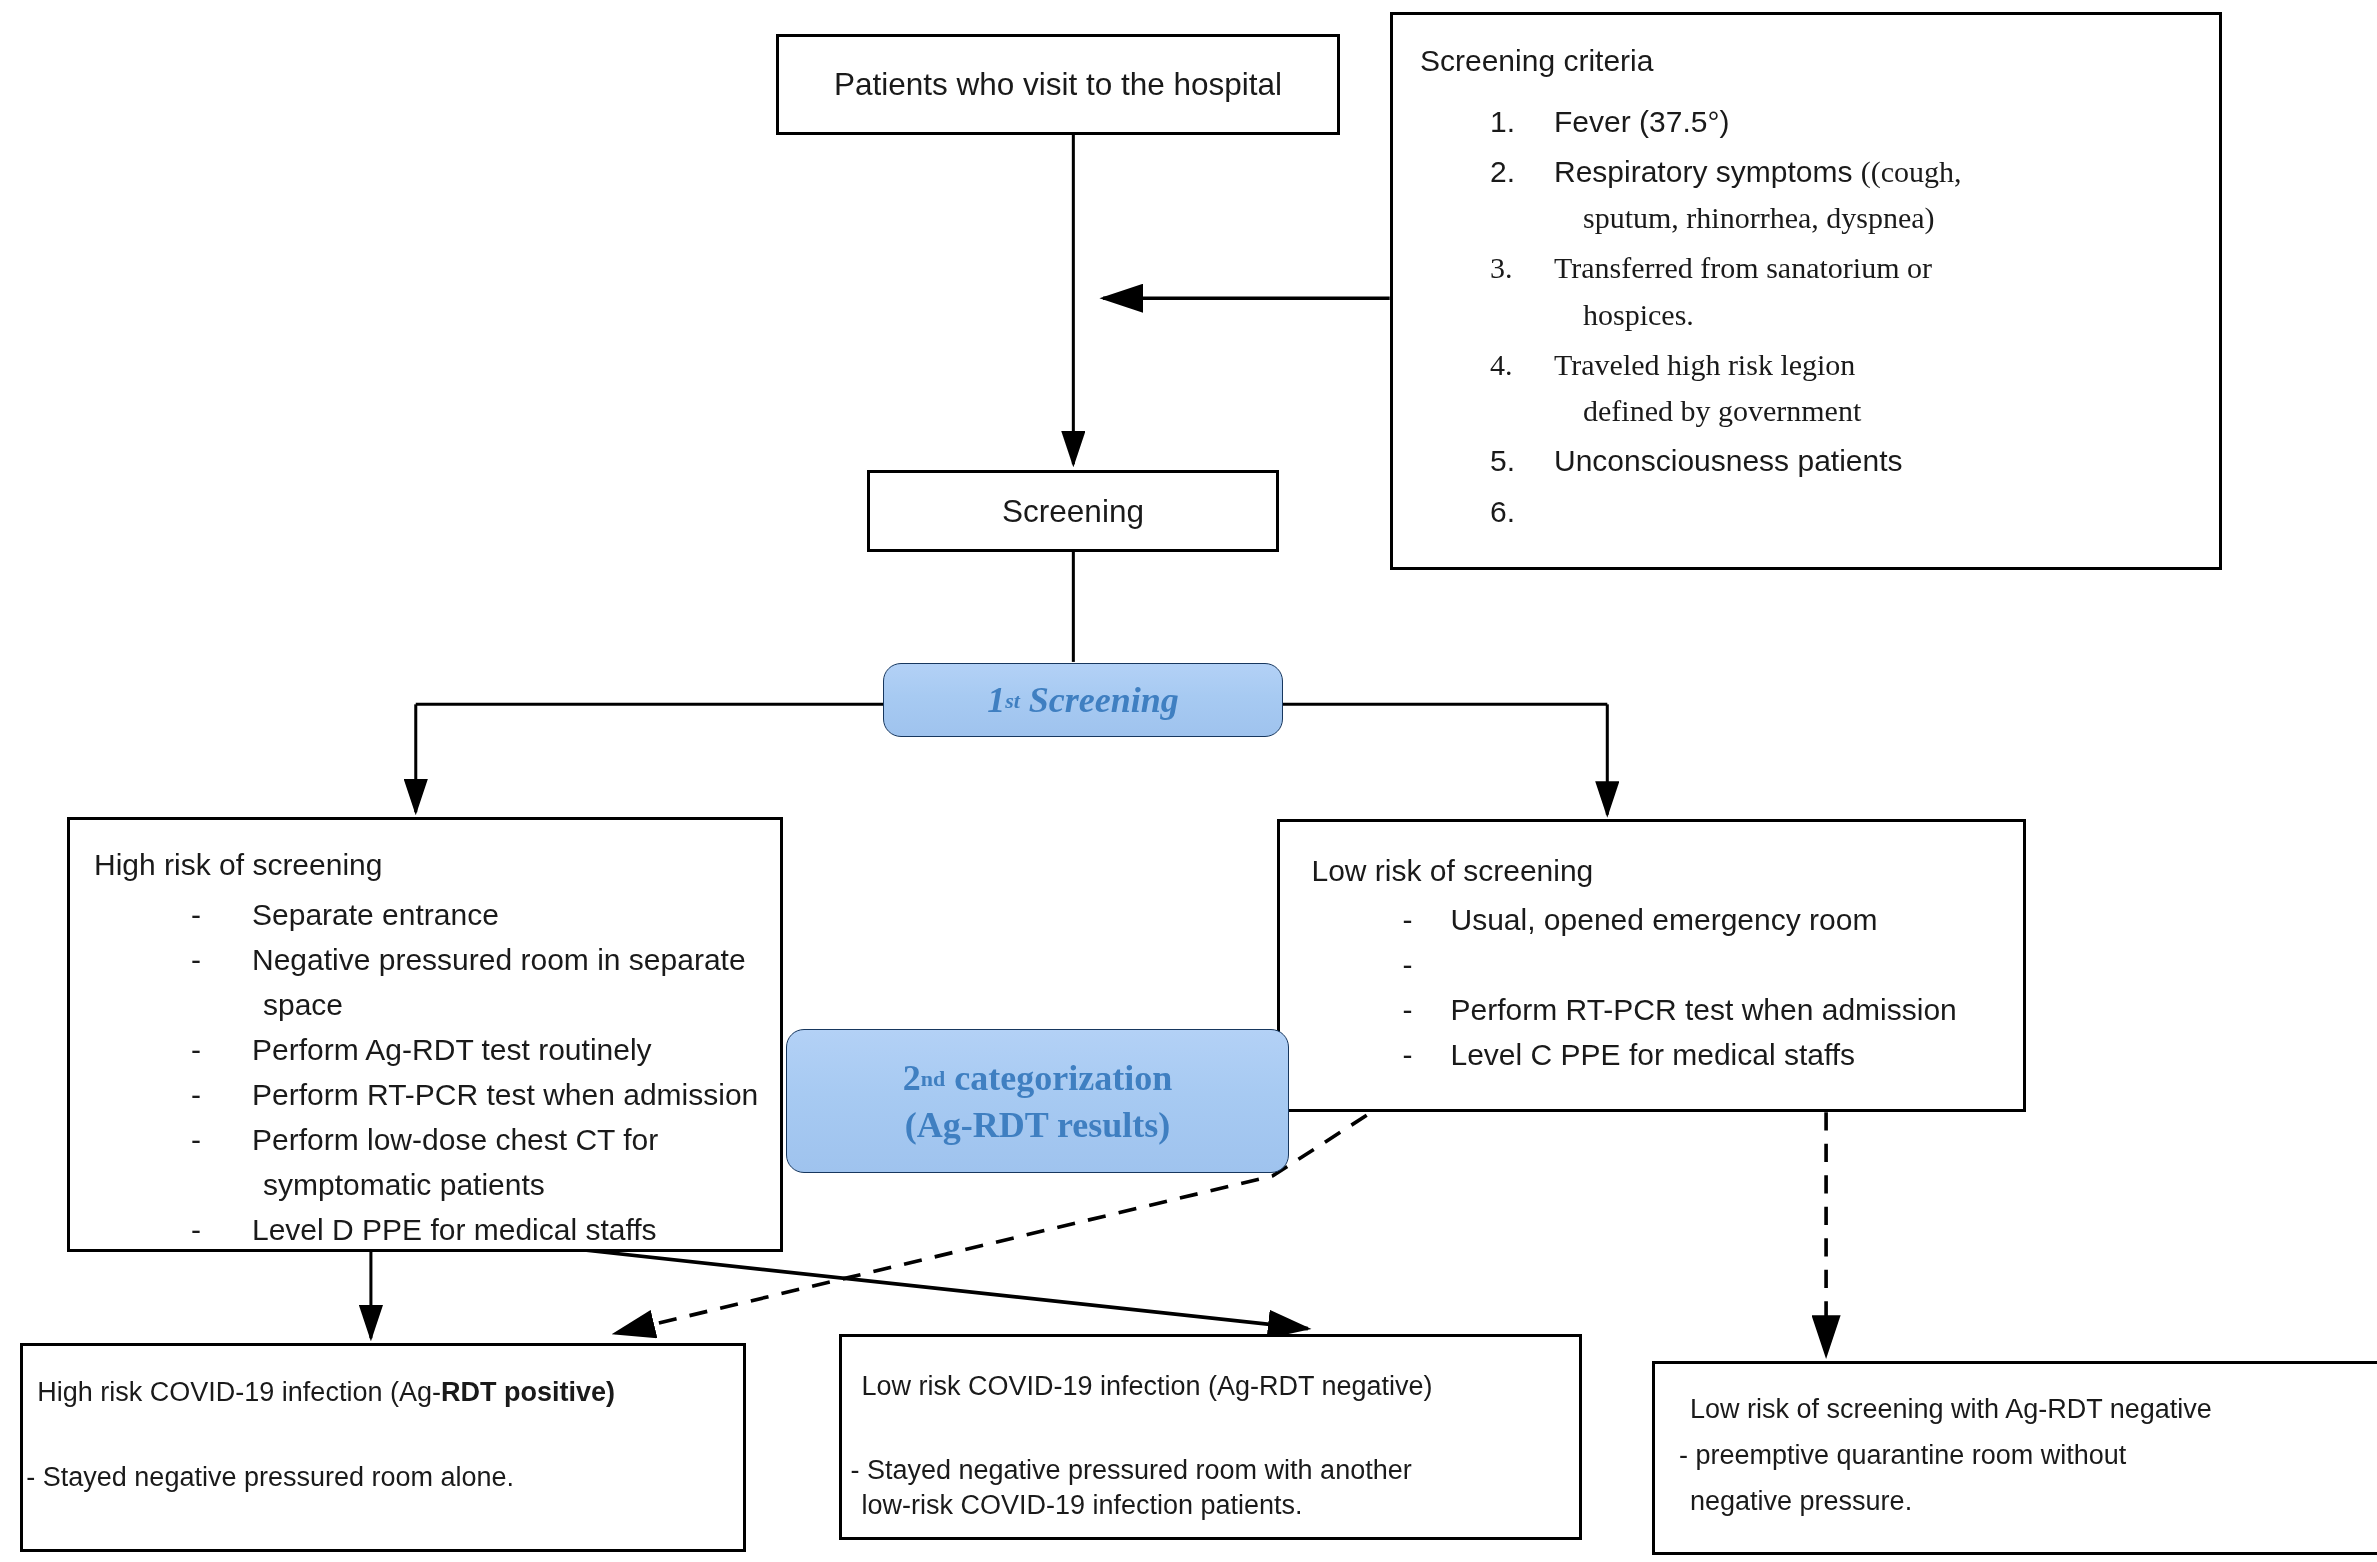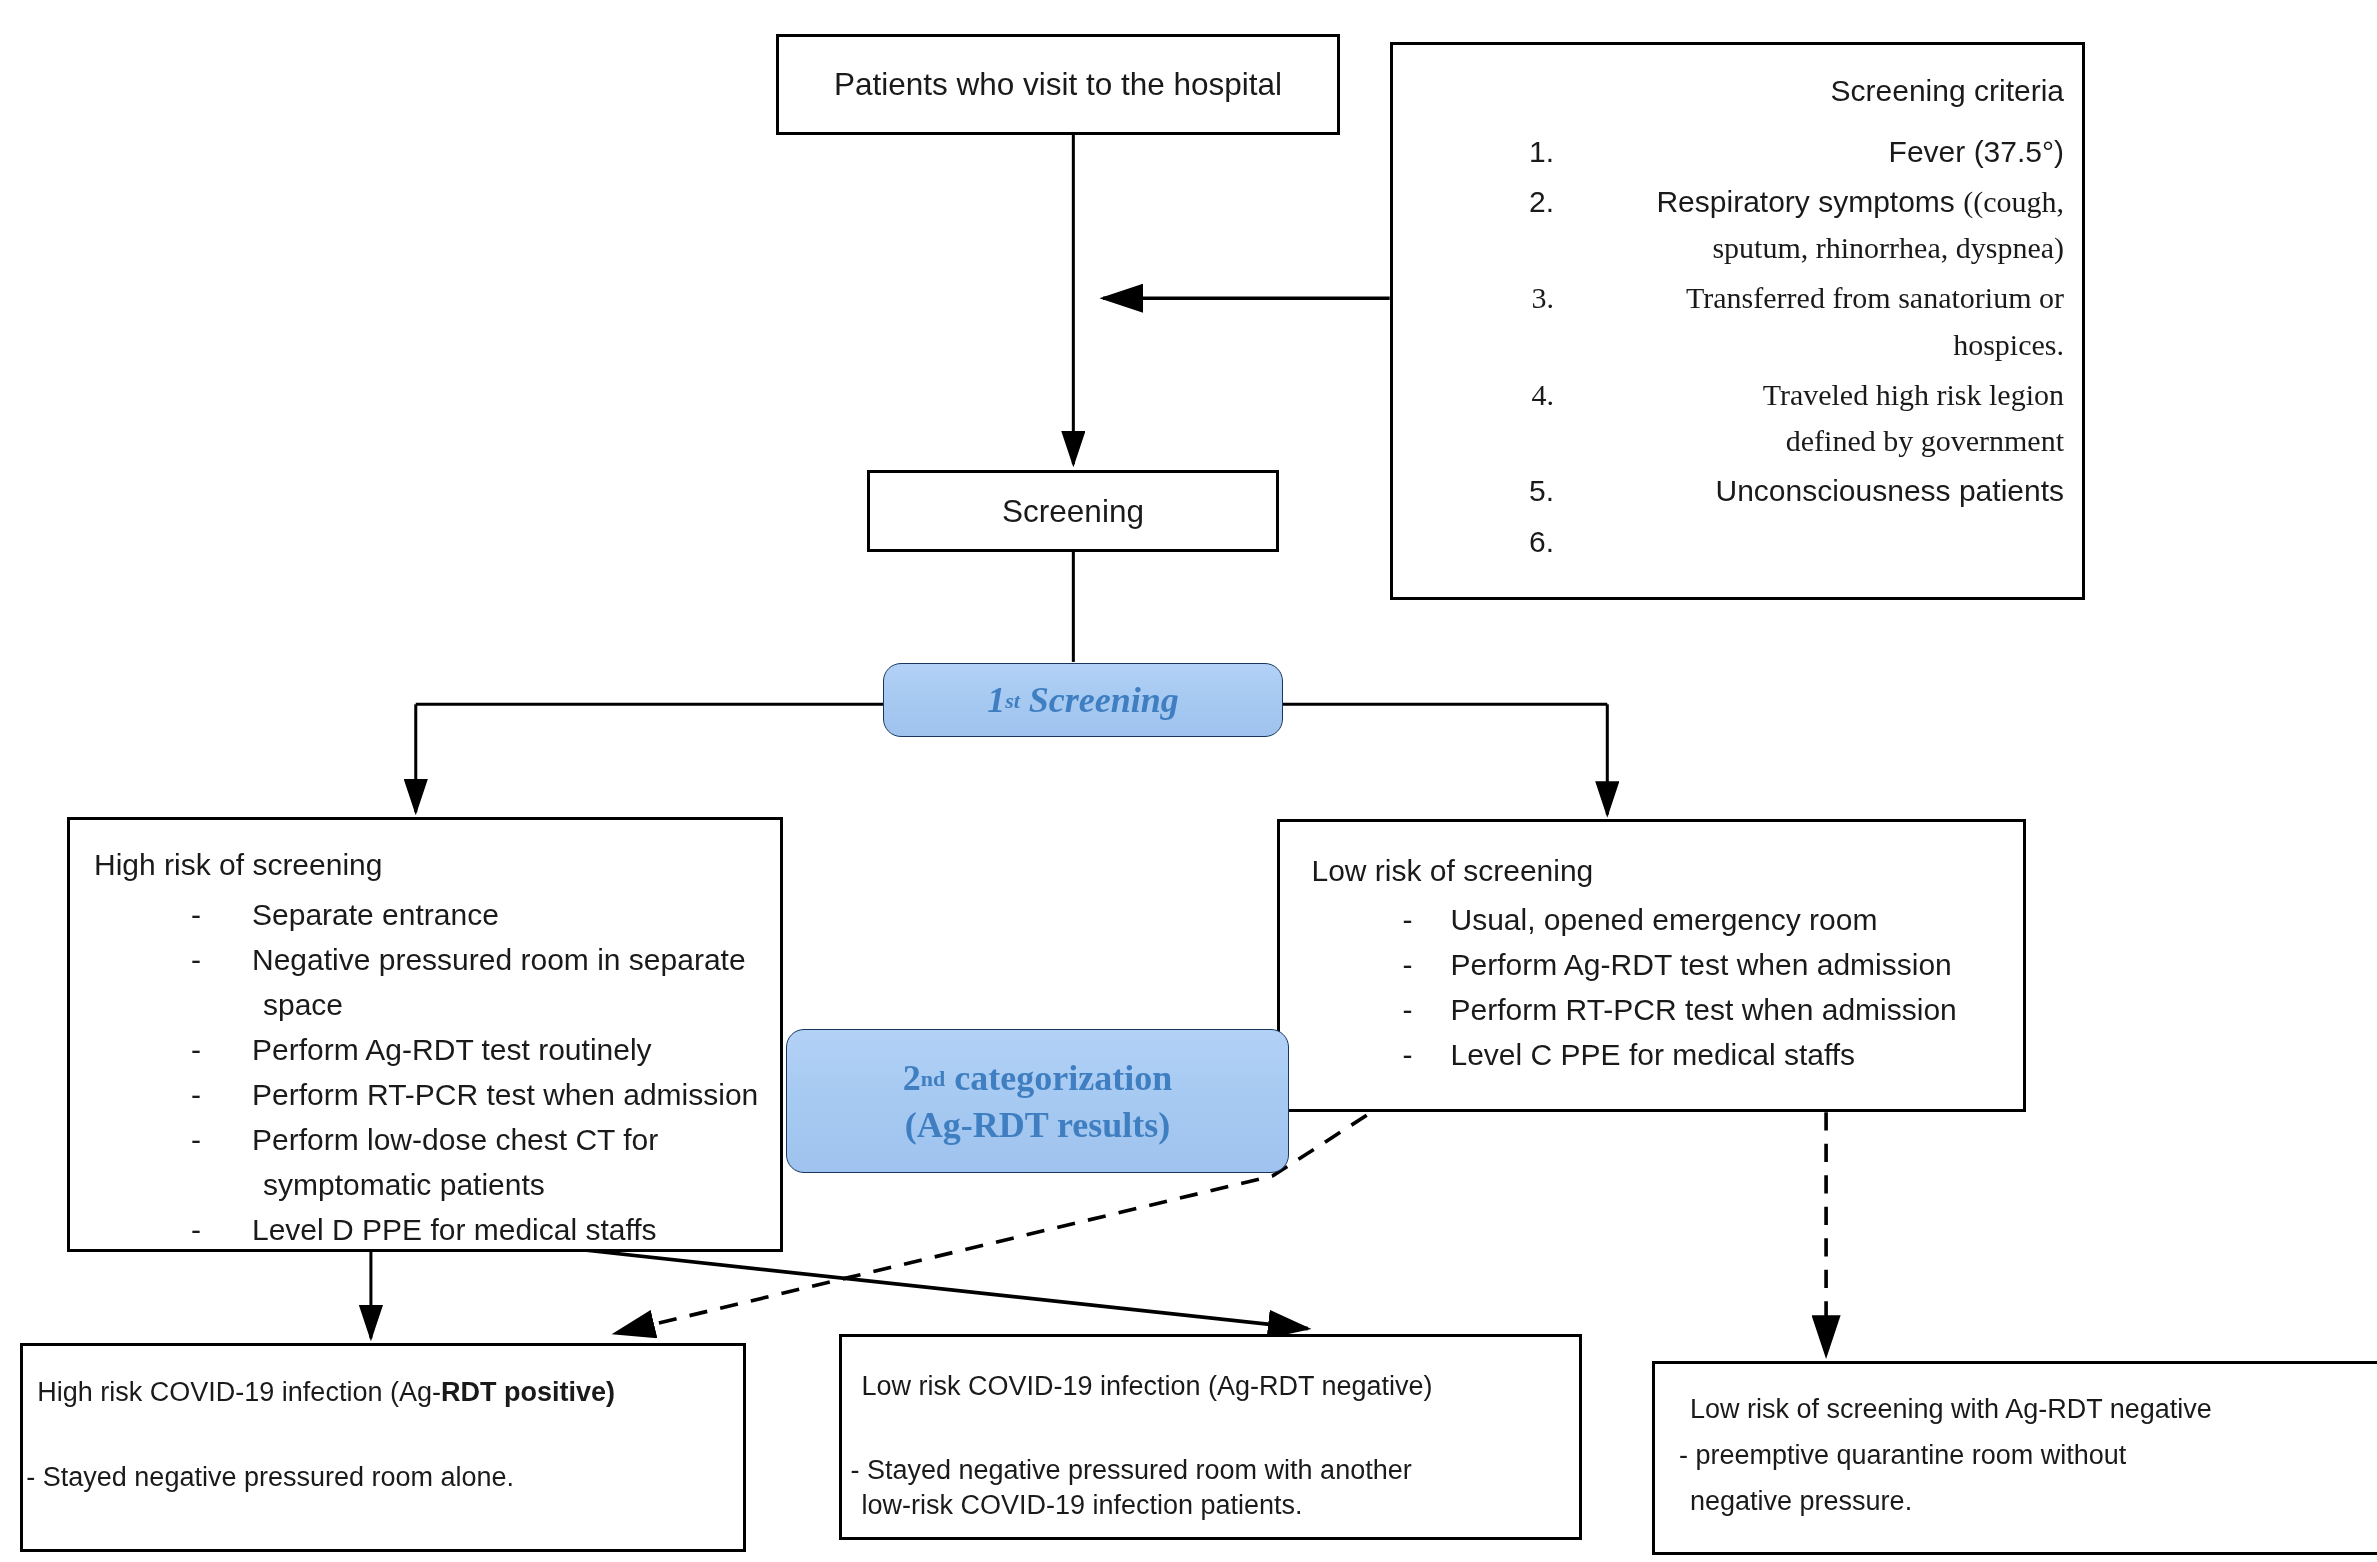--- a/index.html
+++ b/index.html
@@ -88,21 +88,21 @@
     <path d="M612 2064 V2208" stroke="#000" stroke-width="5" fill="none" marker-end="url(#arrow)"></path>
     <path d="M960 2062 L2158 2192" stroke="#000" stroke-width="6" fill="none" marker-end="url(#arrow)"></path>
     <path d="M2255 1840 L2100 1940 L1015 2200" stroke="#000" stroke-width="6" stroke-dasharray="30 22" fill="none" marker-end="url(#arrow)"></path>
     <path d="M3013 1835 V2236" stroke="#000" stroke-width="6" stroke-dasharray="30 22" fill="none" marker-end="url(#arrow)"></path>
   </svg>
 
   <div class="node centered" style="left:776px;top:34px;width:564px;height:101px;">
     <span class="patients-label">Patients who visit to the hospital</span>
   </div>
 
-  <div class="node criteria" style="left:1390px;top:42px;width:695px;height:558px;text-align:right;">
+  <div class="node criteria" style="left:1390px;top:12px;width:832px;height:558px;">
     <div class="criteria-title">Screening criteria</div>
     <div class="crit-item">
       <span class="crit-num">1.</span>
       <span class="crit-body">Fever (37.5°)</span>
     </div>
     <div class="crit-item">
       <span class="crit-num">2.</span>
       <span class="crit-body"><span>Respiratory symptoms </span><span class="serif">((cough,</span><br>
         <span class="serif crit-cont">sputum, rhinorrhea, dyspnea)</span>
       </span>
@@ -169,21 +169,20 @@
   </div>
 
   <div class="node risk lr lr-pad" style="left:1277px;top:819px;width:749px;height:293px;">
     <div class="risk-title">Low risk of screening</div>
     <div class="risk-item">
       <span class="risk-dash">-</span>
       <span>Usual, opened emergency room</span>
     </div>
     <div class="risk-item">
       <span class="risk-dash">-</span>
-      <span>Perform Ag-RDT test when admission</span>
     </div>
     <div class="risk-item">
       <span class="risk-dash">-</span>
       <span>Perform RT-PCR test when admission</span>
     </div>
     <div class="risk-item">
       <span class="risk-dash">-</span>
       <span>Level C PPE for medical staffs</span>
     </div>
   </div>

